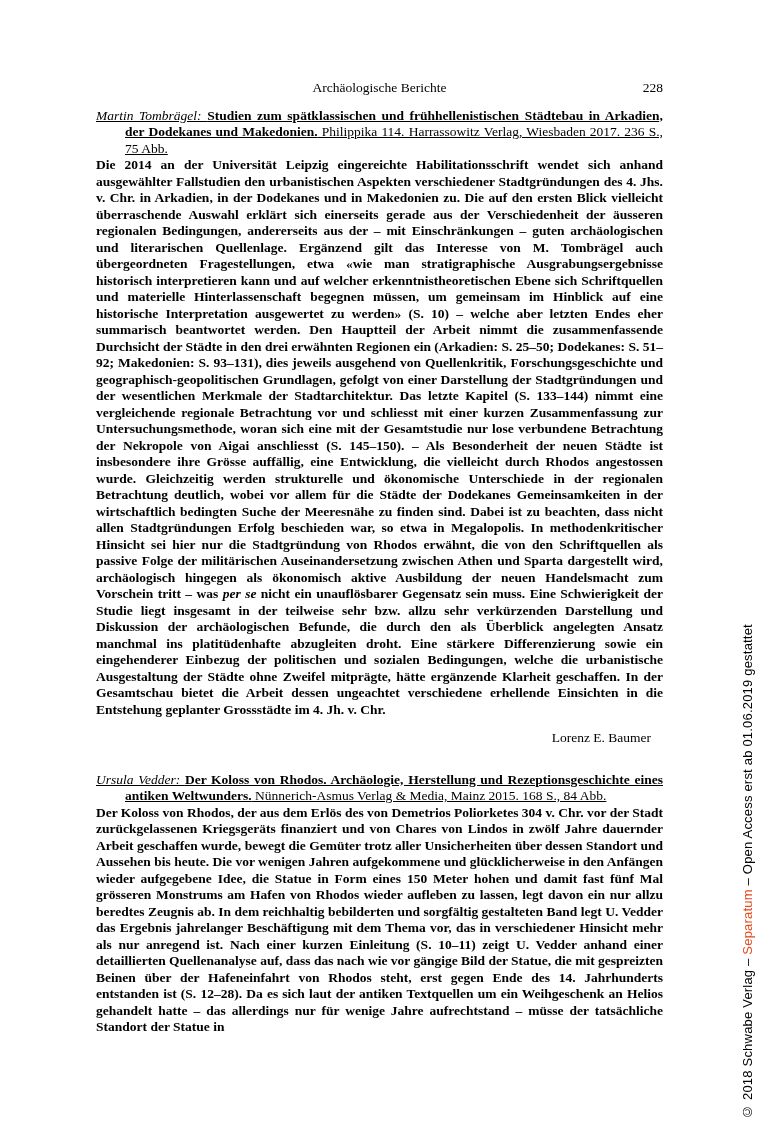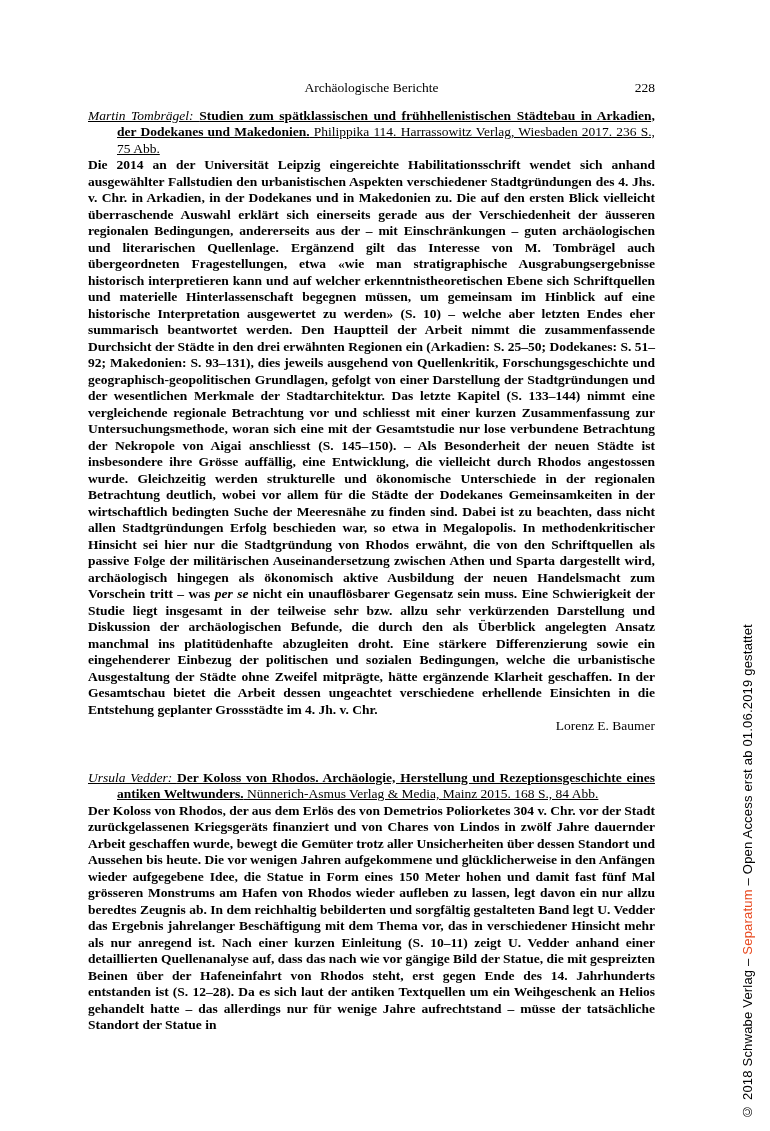--- a/index.html
+++ b/index.html
@@ -7,21 +7,21 @@
     position: relative;
     width: 770px;
     height: 1131px;
     background: #ffffff;
     font-family: "Liberation Serif", serif;
     color: #000000;
     overflow: hidden;
   }
   .content {
     position: absolute;
-    left: 88px;
+    left: 96px;
     top: 80px;
     width: 567px;
   }
   .page-header {
     position: relative;
     text-align: center;
     font-size: 13.5px;
     line-height: 16.5px;
     margin-bottom: 11px;
   }
@@ -43,26 +43,26 @@
   .review-title { font-weight: bold; }
   .review-body {
     margin: 0;
     font-size: 13.5px;
     line-height: 16.5px;
     text-align: justify;
     font-weight: bold;
   }
   .review-body em { font-style: italic; }
   .signature {
-    margin: 0;
+    margin: 12px;
     font-size: 13.5px;
     line-height: 16.5px;
     text-align: right;
   }
-  .review + .review { margin-top: 35px; }
+  .review + .review { margin-top: 25px; }
   .sidebar {
     position: absolute;
     right: 15px;
     bottom: 12px;
     height: 570px;
     writing-mode: vertical-rl;
     transform: rotate(180deg);
     font-family: "Liberation Sans", sans-serif;
     font-size: 13px;
     letter-spacing: 0.2px;

